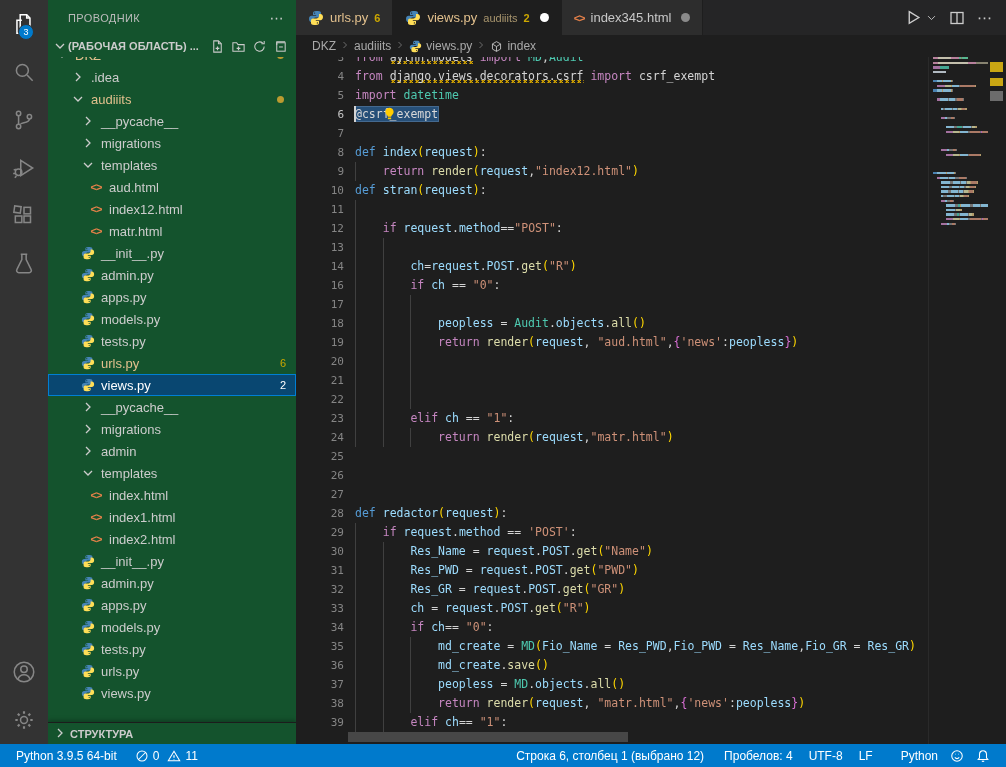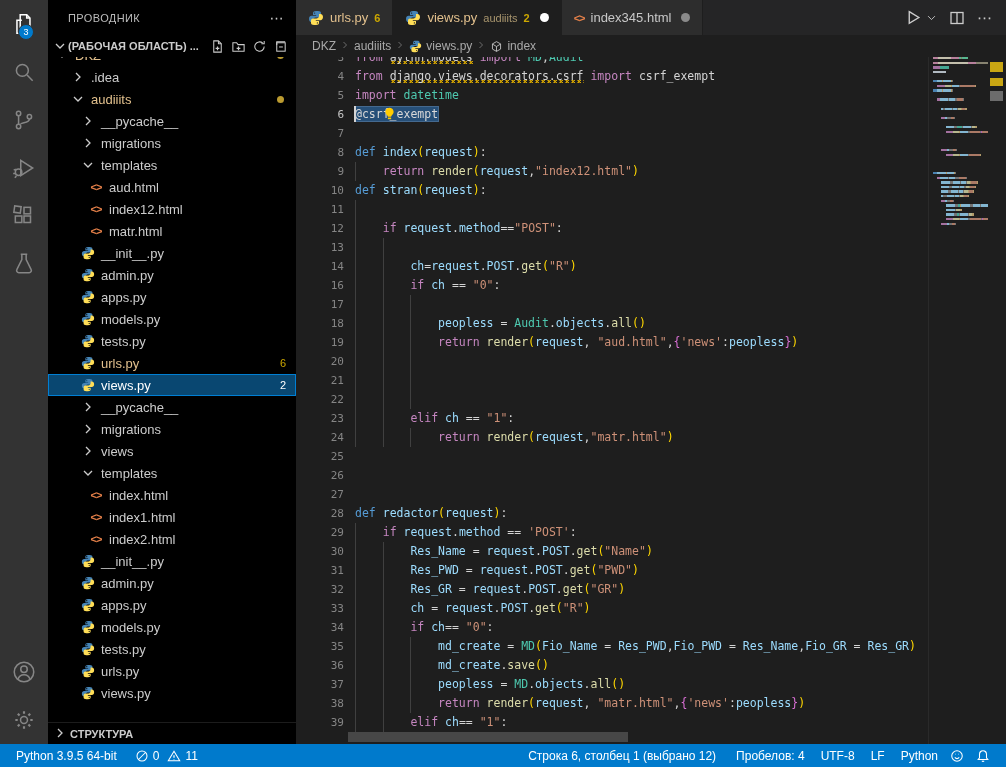--- a/index.html
+++ b/index.html
@@ -14,21 +14,21 @@
     position:relative; cursor:pointer; }
   .ab-item svg { stroke:#868686; fill:none; stroke-width:1.4; }
   .ab-item.active svg { stroke:#ffffff; }
   .ab-badge { position:absolute; left:18px; top:24px; width:16px; height:16px; border-radius:50%;
     background:#007acc; color:#fff; font-size:9px; display:flex; align-items:center;
     justify-content:center; border:1px solid #333; }
   .ab-spacer { flex:1; }
 
   
   #sidebar { position:absolute; left:48px; top:0; width:248px; bottom:23px;
-    background:#000000; display:flex; flex-direction:column; color:#cccccc; }
+    background:#14532d; display:flex; flex-direction:column; color:#cccccc; }
   #sidebar-title-row { height:35px; display:flex; align-items:center; padding:0 12px 0 20px;
     font-size:11px; color:#bbbbbb; letter-spacing:.4px; flex:none; }
   #sidebar-title-row .more { margin-left:auto; color:#cccccc; font-size:14px; cursor:pointer; }
   #section-header { height:22px; display:flex; align-items:center; padding:0 8px 0 4px;
     font-size:11px; font-weight:bold; color:#cccccc; flex:none; }
   #section-header .chev { width:16px; height:16px; flex:none; }
   #section-header .lbl { white-space:nowrap; overflow:hidden; }
   .sec-actions { margin-left:auto; display:flex; gap:6px; }
   .sec-actions svg { stroke:#cccccc; fill:none; stroke-width:1.1; cursor:pointer; }
 
@@ -360,21 +360,21 @@
               </svg>
             </span>
             <span class="lbl">migrations</span>
           </div>
           <div class="trow" style="padding-left: 32px;">
             <span class="slot">
               <svg width="16" height="16" viewBox="0 0 16 16" class="chev-svg">
     <path d="M6 4l4 4-4 4"></path>
               </svg>
             </span>
-            <span class="lbl">views</span>
+            <span class="lbl">admin</span>
           </div>
           <div class="trow" style="padding-left: 32px;">
             <span class="slot">
               <svg width="16" height="16" viewBox="0 0 16 16" class="chev-svg">
     <path d="M4 6l4 4 4-4"></path>
               </svg>
             </span>
             <span class="lbl">templates</span>
           </div>
           <div class="trow" style="padding-left: 40px;">
@@ -755,21 +755,21 @@
       </div>
       <div class="sb-item" style="margin-left:8px">
         <span>Пробелов: 4</span>
       </div>
       <div class="sb-item" style="margin-left:4px">
         <span>UTF-8</span>
       </div>
       <div class="sb-item" style="margin-left:4px">
         <span>LF</span>
       </div>
-      <div class="sb-item" style="margin-left:4px">
+      <div class="sb-item" style="margin-left:16px">
         <span>Python</span>
       </div>
       <div class="sb-item">
         <svg width="14" height="14" viewBox="0 0 16 16">
           <circle cx="8" cy="8" r="6"></circle>
             <path d="M5.5 9.5c.6 1 1.5 1.5 2.5 1.5s1.9-.5 2.5-1.5"></path>
           <path d="M5.8 6h.4M9.8 6h.4" stroke-width="1.6"></path>
         </svg>
       </div>
       <div class="sb-item">

